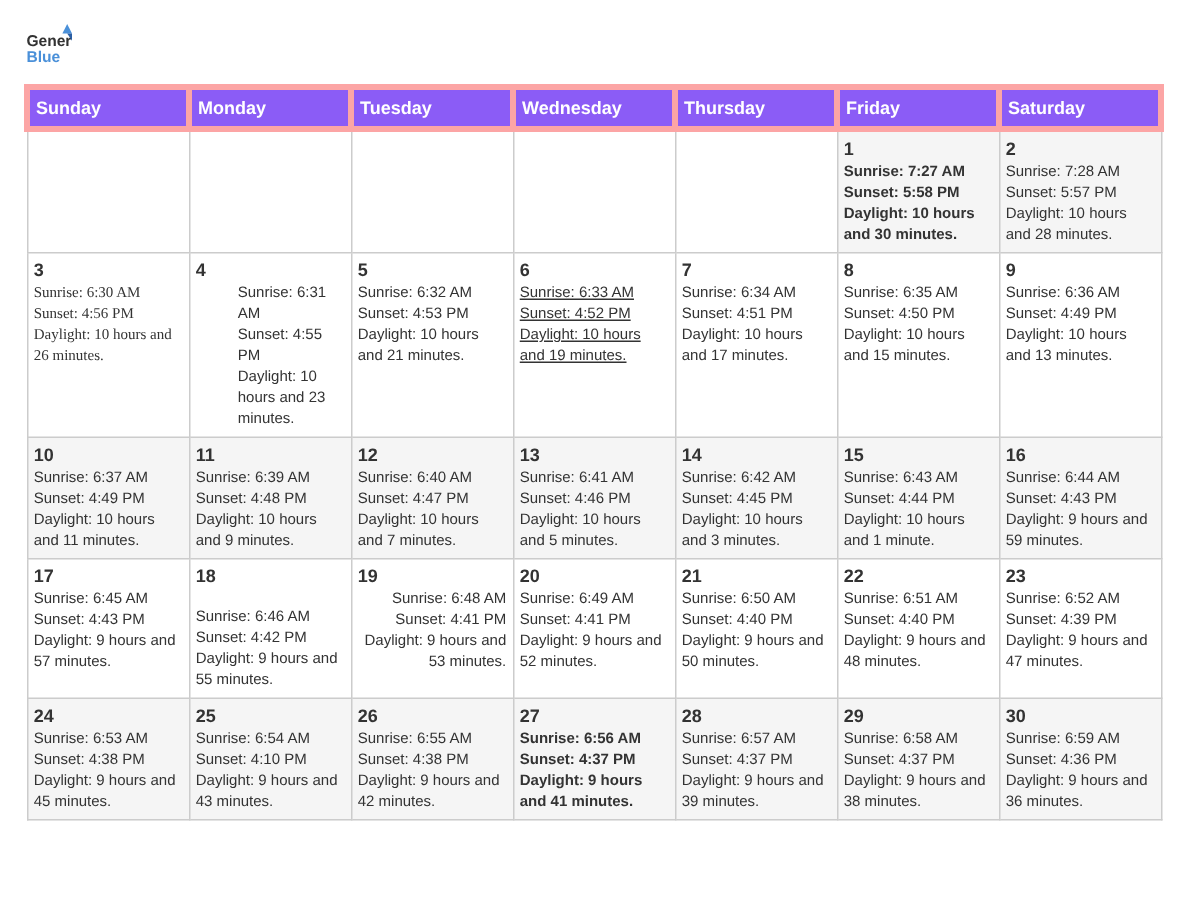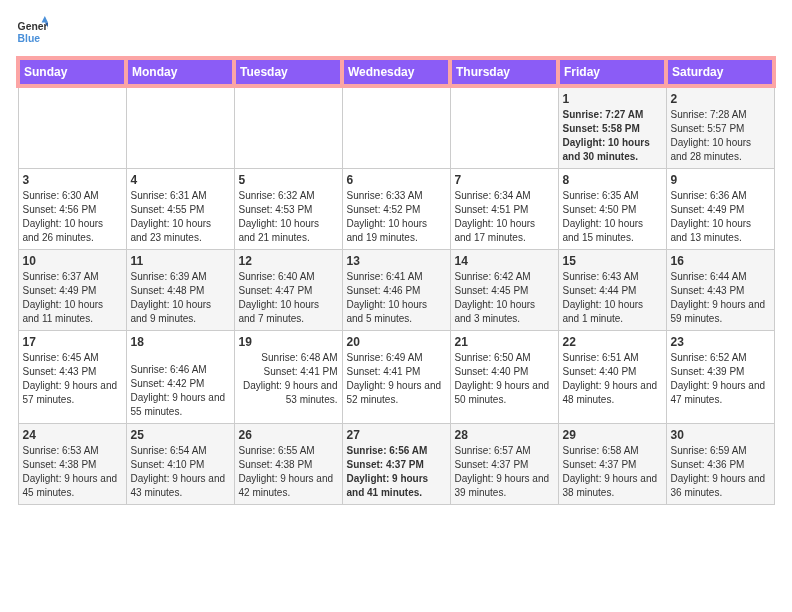--- a/index.html
+++ b/index.html
@@ -127,39 +127,39 @@
         <td>
           <span class="day-num">2</span>
           <div class="day-info" style="white-space: pre-line;">Sunrise: 7:28 AM
 Sunset: 5:57 PM
 Daylight: 10 hours and 28 minutes.</div>
         </td>
       </tr>
       <tr>
         <td>
           <span class="day-num">3</span>
-          <div class="day-info" style="white-space: pre-line;">Sunrise: 6:30 AM
+          <div class="day-info" style="white-space: pre-line; font-family: Liberation Serif, serif;">Sunrise: 6:30 AM
 Sunset: 4:56 PM
 Daylight: 10 hours and 26 minutes.</div>
         </td>
         <td>
           <span class="day-num">4</span>
-          <div class="day-info" style="white-space: pre-line;">Sunrise: 6:31 AM
+          <div class="day-info" style="white-space: pre-line; margin-left: 28px;">Sunrise: 6:31 AM
 Sunset: 4:55 PM
 Daylight: 10 hours and 23 minutes.</div>
         </td>
         <td>
           <span class="day-num">5</span>
           <div class="day-info" style="white-space: pre-line;">Sunrise: 6:32 AM
 Sunset: 4:53 PM
 Daylight: 10 hours and 21 minutes.</div>
         </td>
         <td>
           <span class="day-num">6</span>
-          <div class="day-info" style="white-space: pre-line;">Sunrise: 6:33 AM
+          <div class="day-info" style="white-space: pre-line; text-decoration: underline;">Sunrise: 6:33 AM
 Sunset: 4:52 PM
 Daylight: 10 hours and 19 minutes.</div>
         </td>
         <td>
           <span class="day-num">7</span>
           <div class="day-info" style="white-space: pre-line;">Sunrise: 6:34 AM
 Sunset: 4:51 PM
 Daylight: 10 hours and 17 minutes.</div>
         </td>
         <td>

